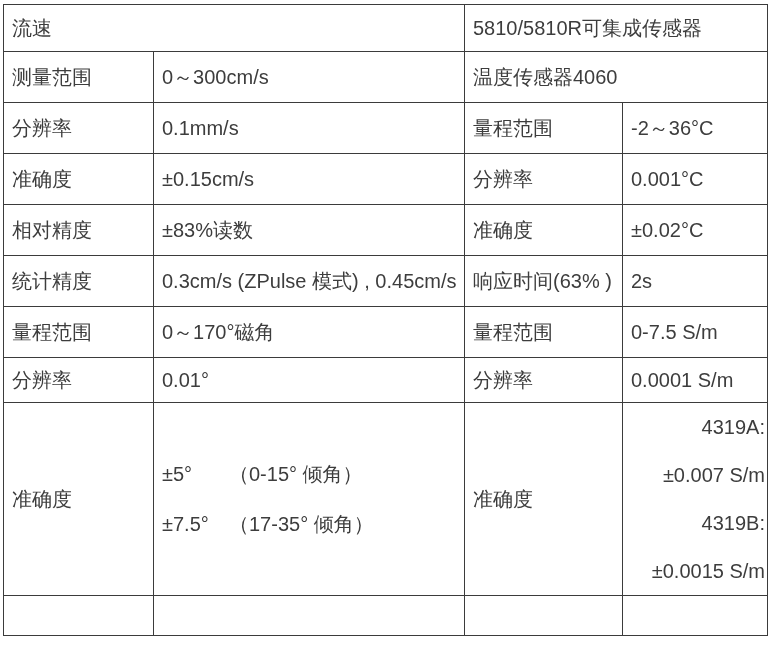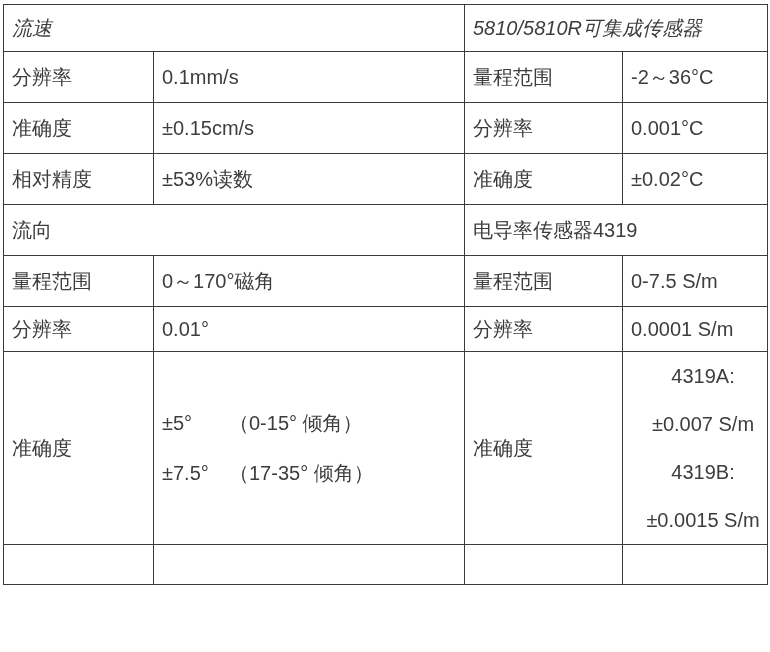--- a/index.html
+++ b/index.html
@@ -18,78 +18,85 @@
     table-layout:fixed;
     font-size:20px;
   }
   table.spec td{
     border:1px solid #3b3b3b;
     padding:0 2px 0 8px;
     vertical-align:middle;
     white-space:nowrap;
     overflow:hidden;
   }
-  tr.h47{height:47px;font-style:italic;}
+  tr.h47{height:47px;}
   tr.h51{height:51px;}
   tr.h45{height:45px;}
   tr.h192{height:192px;}
   tr.h40{height:40px;}
   
   td.acc-dir{white-space:normal;}
   .acc-line{line-height:50px;white-space:nowrap;}
   .acc-val{display:inline-block;min-width:67px;}
   
   td.acc-cond{white-space:normal;padding-right:8px;}
-  .cond-line{line-height:48px;display:flex;justify-content:center;white-space:nowrap;margin-left:10px;}
+  .cond-line{line-height:48px;display:flex;justify-content:flex-end;white-space:nowrap;margin-left:10px;}
 </style>
 </head>
 <body>
 
 <div class="screen">
   <table class="spec">
     <colgroup>
       <col style="width:150px">
         <col style="width:311px">
         <col style="width:158px">
         <col style="width:145px">
     </colgroup>
 
     <tbody>
         <tr class="h47">
       <td colspan="2">流速</td>
       <td colspan="2">5810/5810R可集成传感器</td>
     </tr>
 
+    <tr class="h51">
+      <td>测量范围</td>
+      <td>0～300cm/s</td>
+      <td colspan="2">温度传感器4060</td>
+    </tr>
 
     <tr class="h51">
       <td>分辨率</td>
       <td>0.1mm/s</td>
       <td>量程范围</td>
       <td>-2～36°C</td>
     </tr>
 
     <tr class="h51">
       <td>准确度</td>
       <td>±0.15cm/s</td>
       <td>分辨率</td>
       <td>0.001°C</td>
     </tr>
 
     <tr class="h51">
       <td>相对精度</td>
-      <td>±53%读数</td>
+      <td>±83%读数</td>
       <td>准确度</td>
       <td>±0.02°C</td>
     </tr>
 
+    <tr class="h51">
+      <td>统计精度</td>
+      <td>0.3cm/s (ZPulse 模式) , 0.45cm/s</td>
+      <td>响应时间(63% )</td>
+      <td>2s</td>
+    </tr>
 
-    <tr class="h51">
-      <td colspan="2">流向</td>
-      <td colspan="2">电导率传感器4319</td>
-    </tr>
 
     <tr class="h51">
       <td>量程范围</td>
       <td>0～170°磁角</td>
       <td>量程范围</td>
       <td>0-7.5 S/m</td>
     </tr>
 
     <tr class="h45">
       <td>分辨率</td>

